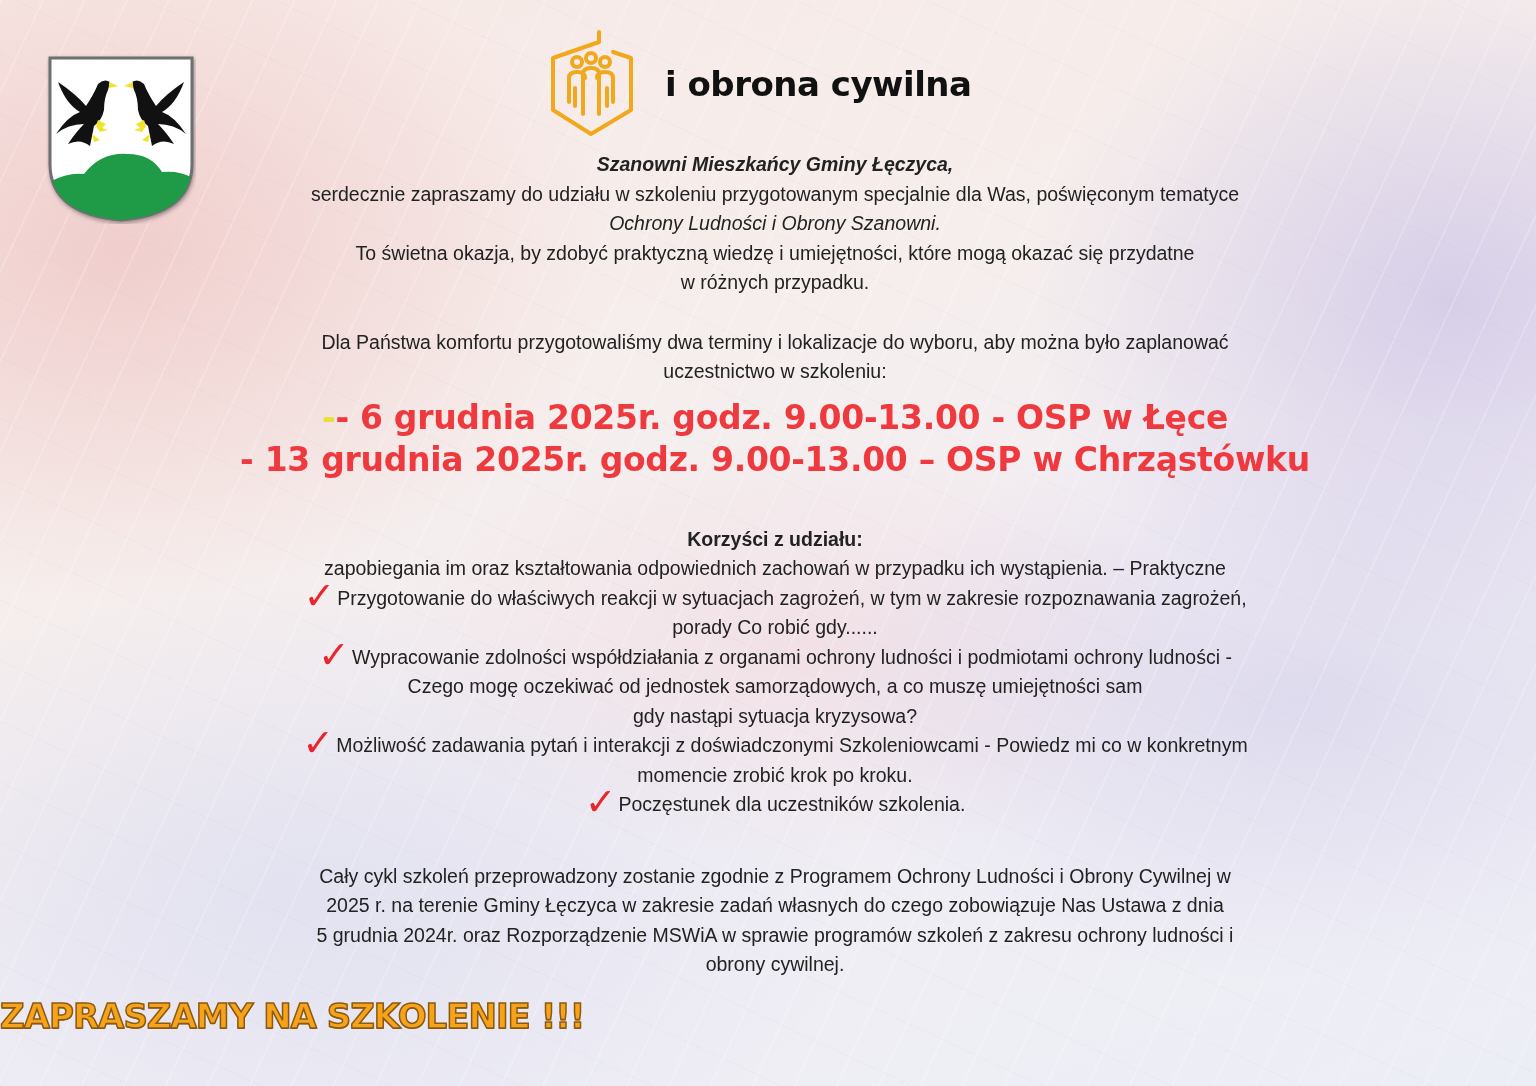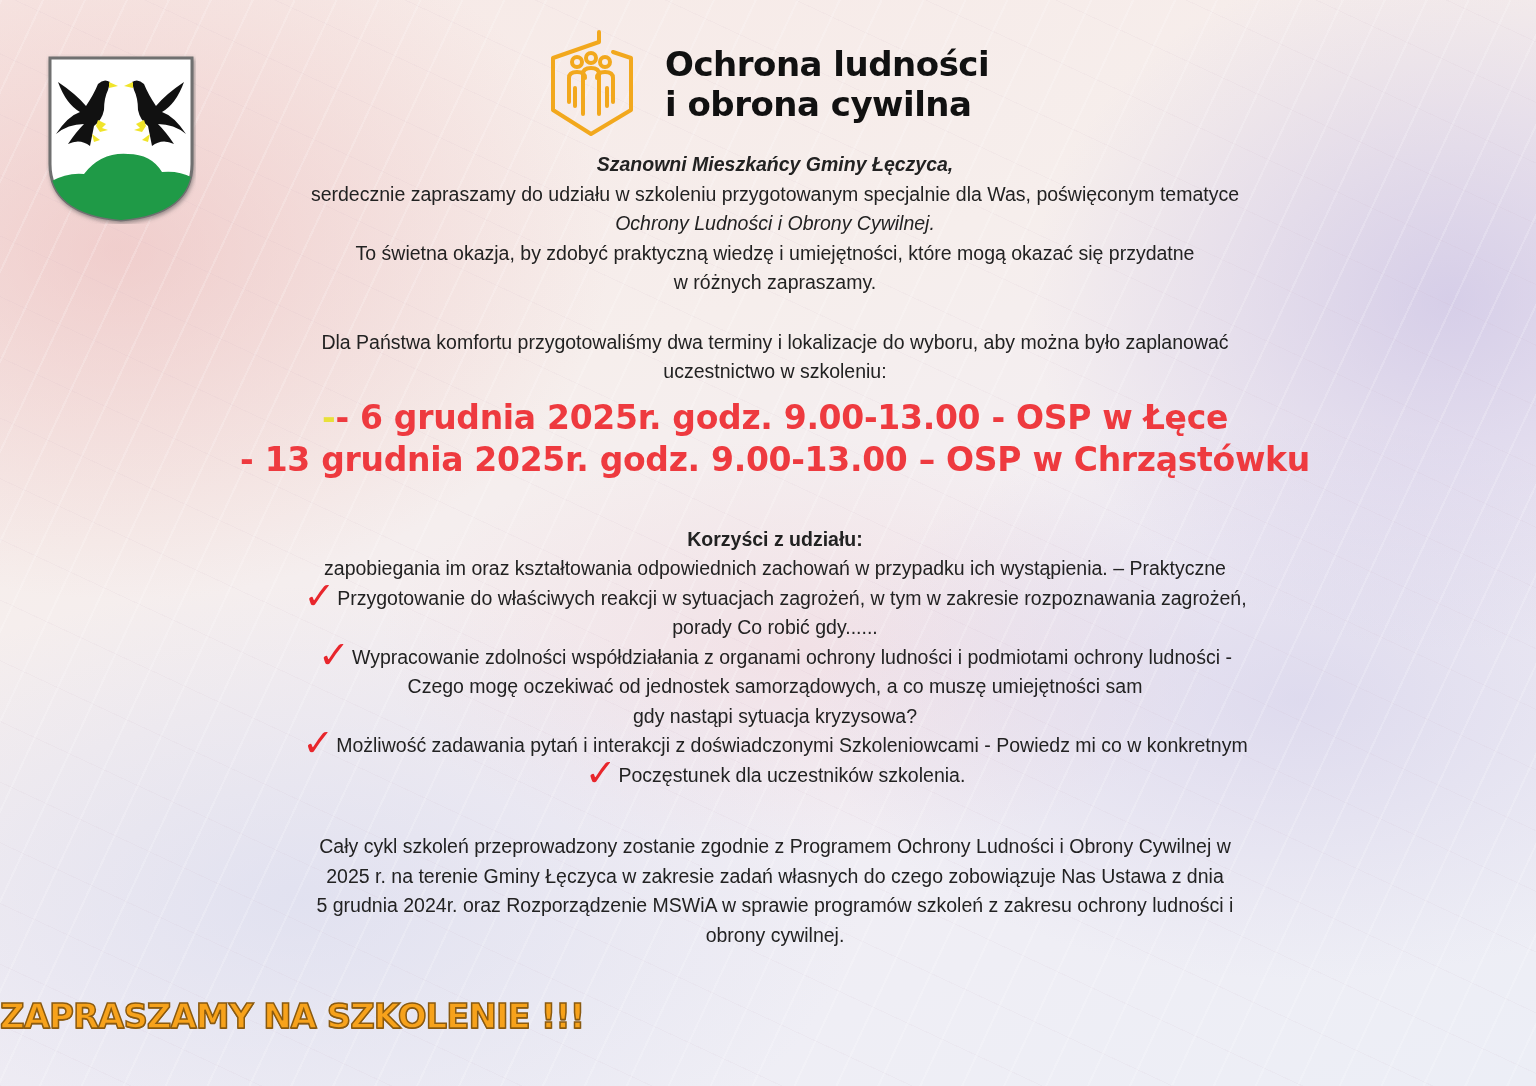--- a/index.html
+++ b/index.html
@@ -100,31 +100,30 @@
       <circle cx="48" cy="30" r="5"></circle>
       <circle cx="62" cy="34" r="5"></circle>
       <path d="M26 74 V50 Q26 44 34 44 Q42 44 42 50"></path>
       <path d="M40 86 V46 Q40 40 48 40 Q56 40 56 46 V86"></path>
       <path d="M54 50 Q54 44 62 44 Q70 44 70 50 V74"></path>
       <path d="M32 60 V78"></path>
       <path d="M64 60 V78"></path>
     </g>
   </svg>
   <div class="logo-text">
-    <div>Ochrona ludności</div>
     <div>i obrona cywilna</div>
   </div>
 </div>
 
 <div class="content">
   <div class="greeting">Szanowni Mieszkańcy Gminy Łęczyca,</div>
   <div>serdecznie zapraszamy do udziału w szkoleniu przygotowanym specjalnie dla Was, poświęconym tematyce</div>
-  <div class="italic">Ochrony Ludności i Obrony Cywilnej.</div>
+  <div class="italic">Ochrony Ludności i Obrony Szanowni.</div>
   <div>To świetna okazja, by zdobyć praktyczną wiedzę i umiejętności, które mogą okazać się przydatne</div>
-  <div>w różnych zapraszamy.</div>
+  <div>w różnych przypadku.</div>
 
   <div class="gap"></div>
   <div>Dla Państwa komfortu przygotowaliśmy dwa terminy i lokalizacje do wyboru, aby można było zaplanować</div>
   <div>uczestnictwo w szkoleniu:</div>
 
   <div class="dates">
     <div><span class="yellow-dash">-</span><span>- 6 grudnia 2025r. godz. 9.00-13.00 - OSP w Łęce</span></div>
     <div>- 13 grudnia 2025r. godz. 9.00-13.00 – OSP w Chrząstówku</div>
   </div>
 
@@ -135,20 +134,21 @@
     <div><span class="check">✓</span><span>Przygotowanie do właściwych reakcji w sytuacjach zagrożeń,  w tym  w zakresie rozpoznawania zagrożeń,</span></div>
     <div>porady Co robić gdy......</div>
   </div>
   <div class="benefit">
     <div><span class="check">✓</span><span>Wypracowanie zdolności współdziałania z organami  ochrony ludności i podmiotami ochrony ludności -</span></div>
     <div>Czego mogę oczekiwać od jednostek samorządowych, a co muszę umiejętności sam</div>
     <div>gdy nastąpi sytuacja kryzysowa?</div>
   </div>
   <div class="benefit">
     <div><span class="check">✓</span><span>Możliwość zadawania pytań i interakcji z doświadczonymi Szkoleniowcami - Powiedz mi co w konkretnym</span></div>
+    <div>momencie zrobić krok po kroku.</div>
   </div>
   <div class="benefit">
     <div><span class="check">✓</span><span>Poczęstunek dla uczestników szkolenia.</span></div>
   </div>
 
   <div class="closing">
     <div>Cały cykl szkoleń przeprowadzony zostanie zgodnie z Programem Ochrony Ludności i Obrony Cywilnej w</div>
     <div>2025 r. na terenie Gminy Łęczyca w zakresie zadań własnych do czego zobowiązuje Nas Ustawa z dnia</div>
     <div>5 grudnia 2024r. oraz Rozporządzenie MSWiA w sprawie programów szkoleń z zakresu ochrony ludności i</div>
     <div>obrony cywilnej.</div>

